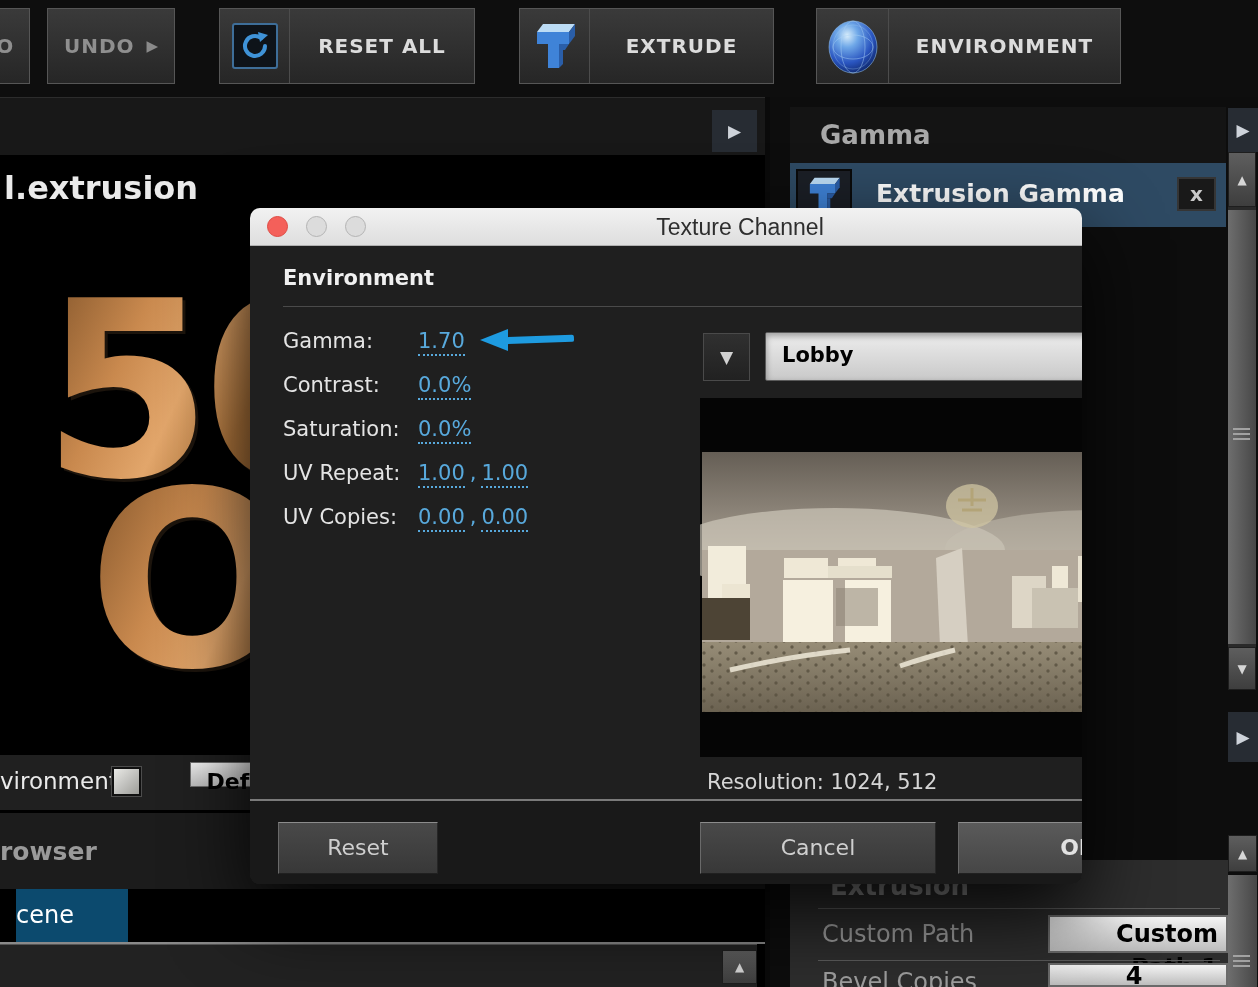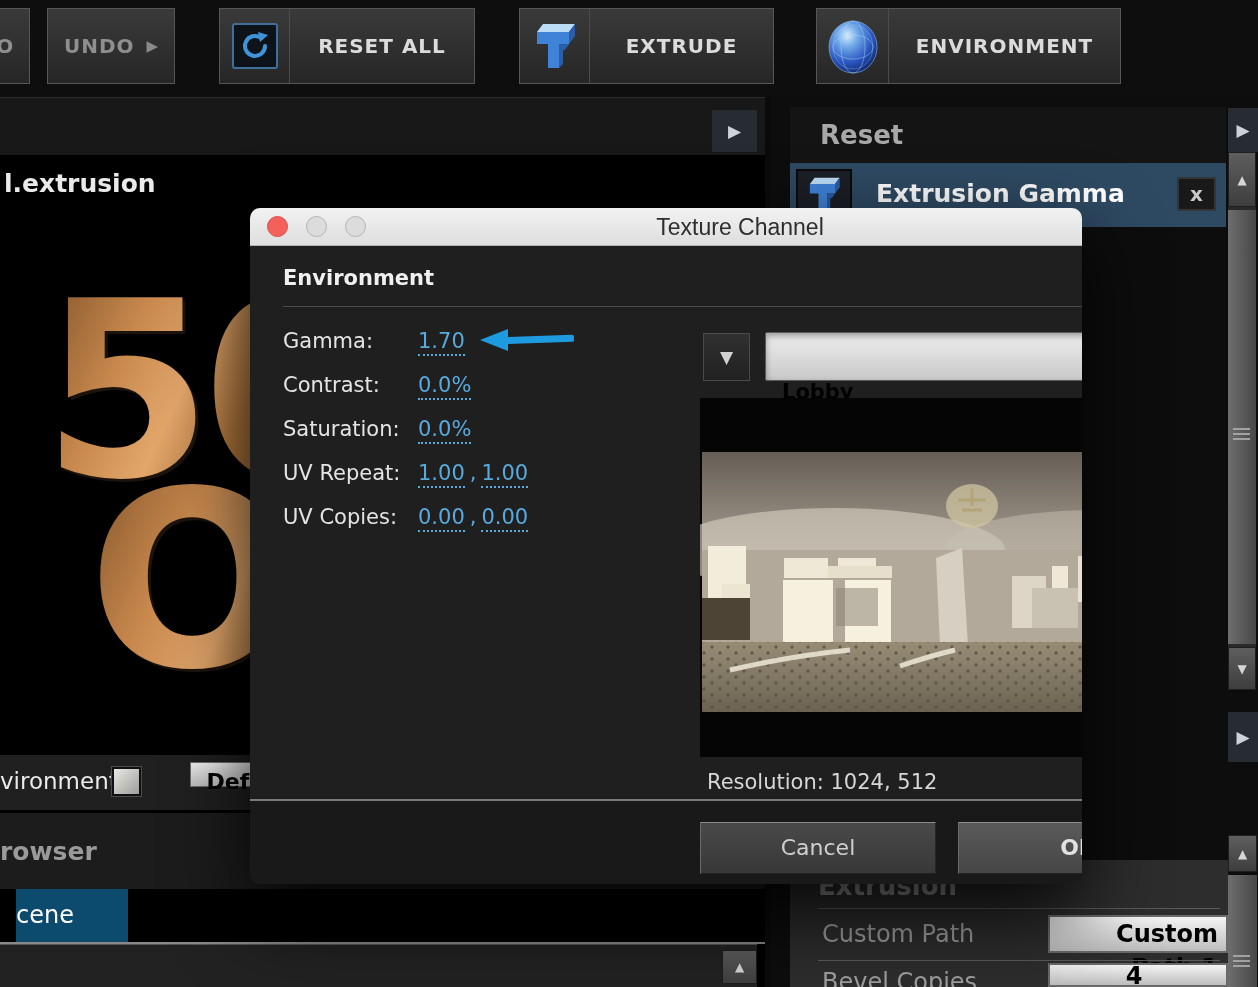--- a/index.html
+++ b/index.html
@@ -22,21 +22,21 @@
   .reset-iconbox { width:46px; height:46px; background:#0e1319; border:2px solid #3e6e99;
     border-radius:3px; display:flex; align-items:center; justify-content:center; }
 
   
   #canvas-panel { position:absolute; left:0; top:97px; width:765px; height:890px; background:#000; overflow:hidden; }
   #canvas-header { position:absolute; left:0; top:0; width:765px; height:58px; background:#181818;
     border-top:1px solid #2c2c2c; }
   .collapse-btn { position:absolute; background:#272c33; display:flex; align-items:center;
     justify-content:center; color:#ced3da; font-size:17px; }
   #canvas-collapse { left:712px; top:13px; width:45px; height:42px; }
-  #model-label { position:absolute; left:4px; top:72px; color:#eaeaea; font-weight:bold; font-size:25px; }
+  #model-label { position:absolute; left:4px; top:72px; color:#eaeaea; font-weight:bold; font-size:32px; }
   .art-text { position:absolute; font-weight:bold; line-height:1; letter-spacing:-10px;
     background:linear-gradient(115deg,#7d5128 0%,#c9894e 28%,#e2a66b 45%,#b0763c 62%,#7d5128 100%);
     -webkit-background-clip:text; background-clip:text; color:transparent;
     filter:drop-shadow(3px 3px 0 #1c140c); }
   #art-line1 { left:42px; top:172px; font-size:245px; }
   #art-line2 { left:88px; top:362px; font-size:245px; }
   #env-row { position:absolute; left:0; top:658px; width:765px; height:55px; background:#202020; }
   #env-row-label { position:absolute; left:0; top:13px; color:#eaeaea; font-size:23px; }
   #env-checkbox { position:absolute; left:112px; top:12px; width:29px; height:29px;
     background:linear-gradient(135deg,#e9e9e6,#9d9d99); border:2px solid #101010; outline:1px solid #4c4c4c; }
@@ -69,21 +69,21 @@
   #scroll-upper { top:55px; height:538px; }
   #scroll-upper .thumb { position:absolute; left:0; top:58px; width:28px; height:434px;
     background:linear-gradient(90deg,#6e6e6e,#474747); }
   .grip { position:absolute; left:5px; width:17px; }
   .grip div { height:2px; background:#a2a2a2; margin-bottom:3px; }
   #scroll-upper .grip { top:218px; }
   #scroll-upper .up { left:0; top:0; width:28px; height:55px; }
   #scroll-upper .down { left:0; top:495px; width:28px; height:43px; }
   #panel-collapse-2 { left:458px; top:615px; width:30px; height:50px; }
   #extrusion-panel { position:absolute; left:20px; top:763px; width:438px; height:127px; background:#2d2d2d; }
-  #extrusion-title { position:absolute; left:28px; top:11px; color:#979797; font-weight:bold; font-size:26px; }
+  #extrusion-title { position:absolute; left:40px; top:11px; color:#979797; font-weight:bold; font-size:26px; }
   .ext-sep { position:absolute; left:28px; width:402px; height:1px; background:#5a5a5a; }
   .ext-label { position:absolute; left:32px; color:#9f9f9f; font-size:24px; }
   .ext-value { position:absolute; left:258px; width:180px; background:linear-gradient(#f4f4f4,#bdbdbd);
     border:2px solid #6a6a6a; color:#000; font-weight:bold; font-size:24px; text-align:right;
     padding-right:8px; }
   #scroll-lower-up { left:1228px; top:835px; width:29px; height:37px; position:absolute; }
   #scroll-lower-thumb { position:absolute; left:1228px; top:875px; width:29px; height:112px;
     background:linear-gradient(90deg,#6e6e6e,#474747); }
   #scroll-lower-thumb .grip { top:80px; }
 
@@ -107,21 +107,21 @@
   .param-vals { position:absolute; left:135px; top:9px; font-size:21px; color:#58a9dc; }
   .pval { border-bottom:2px dotted #58a9dc; padding-bottom:1px;text-align:center; }
   .pcomma { margin:0 5px; }
   #gamma-arrow { position:absolute; left:228px; top:80px; }
   #tex-dropdown-btn { position:absolute; left:453px; top:87px; width:47px; height:48px;
     background:linear-gradient(#303030,#212121); border:1px solid #4a4a4a; color:#d2d2d2;
     font-size:17px; text-align:center; line-height:46px; }
   #tex-name-field { position:absolute; left:515px; top:86px; width:346px; height:49px;
     border:1px solid #5a5a5a; background:linear-gradient(#ededed,#c9c9c9);
     box-shadow:inset 0 3px 6px rgba(0,0,0,0.35); border-radius:2px; }
-  #tex-name-field span { position:absolute; left:16px; top:10px; color:#000; font-weight:bold; font-size:21px;margin-top:37px; }
+  #tex-name-field span { position:absolute; left:16px; top:10px; color:#000; font-weight:bold; font-size:21px; }
   #tex-refresh-btn { position:absolute; left:898px; top:87px; width:46px; height:47px;
     background:linear-gradient(#303030,#212121); border:1px solid #4a4a4a;
     display:flex; align-items:center; justify-content:center; }
   #pano { position:absolute; left:450px; top:152px; width:499px; height:359px; background:#000; }
   #resolution { position:absolute; left:457px; top:524px; color:#d6d6d6; font-size:21px; }
   #dlg-sep2 { position:absolute; left:0; top:553px; width:980px; height:2px; background:#7a7a7a; }
   #dialog-footer { position:absolute; left:0; top:555px; width:980px; height:83px; background:#191919; }
   .dlg-btn { position:absolute; top:21px; height:52px; background:linear-gradient(#494949,#383838);
     border-top:1px solid #8c8c8c; border-left:1px solid #6a6a6a; border-right:1px solid #262626;
     border-bottom:1px solid #202020; color:#cfcfcf; font-size:22px; text-align:center; line-height:50px; }
@@ -215,21 +215,21 @@
     <div id="browser-item">cene</div>
     <div id="browser-sep"></div>
     <div id="canvas-bottom-strip"></div>
     <div id="canvas-scroll-up" class="scroll-btn">
       <span>▲</span>
     </div>
   </div>
 
   <div id="right-panel">
     <div id="scene-header">
-      <span id="scene-title">Reset</span>
+      <span id="scene-title">Gamma</span>
     </div>
     <div id="scene-collapse" class="collapse-btn">
       <span>▶</span>
     </div>
 
     <div id="model-row">
       <div id="model-row-iconbox">
         <svg width="44" height="44" viewBox="0 0 52 56">
           <polygon points="8,14 14,6 46,6 40,14" fill="#bcdcf5"></polygon>
           <polygon points="46,6 40,14 40,26 46,18" fill="#2a5ea8"></polygon>
@@ -393,19 +393,20 @@
           </g>
           <rect x="0" y="0" width="499" height="54" fill="#050505"></rect>
           <rect x="0" y="314" width="499" height="45" fill="#050505"></rect>
         </svg>
       </div>
 
       <div id="resolution">Resolution: 1024, 512</div>
       <div id="dlg-sep2"></div>
 
       <div id="dialog-footer">
+        <div id="btn-reset" class="dlg-btn">Reset</div>
         <div id="btn-cancel" class="dlg-btn">Cancel</div>
         <div id="btn-ok" class="dlg-btn">OK</div>
       </div>
     </div>
   </div>
 
 </div>
 
 </body></html>

